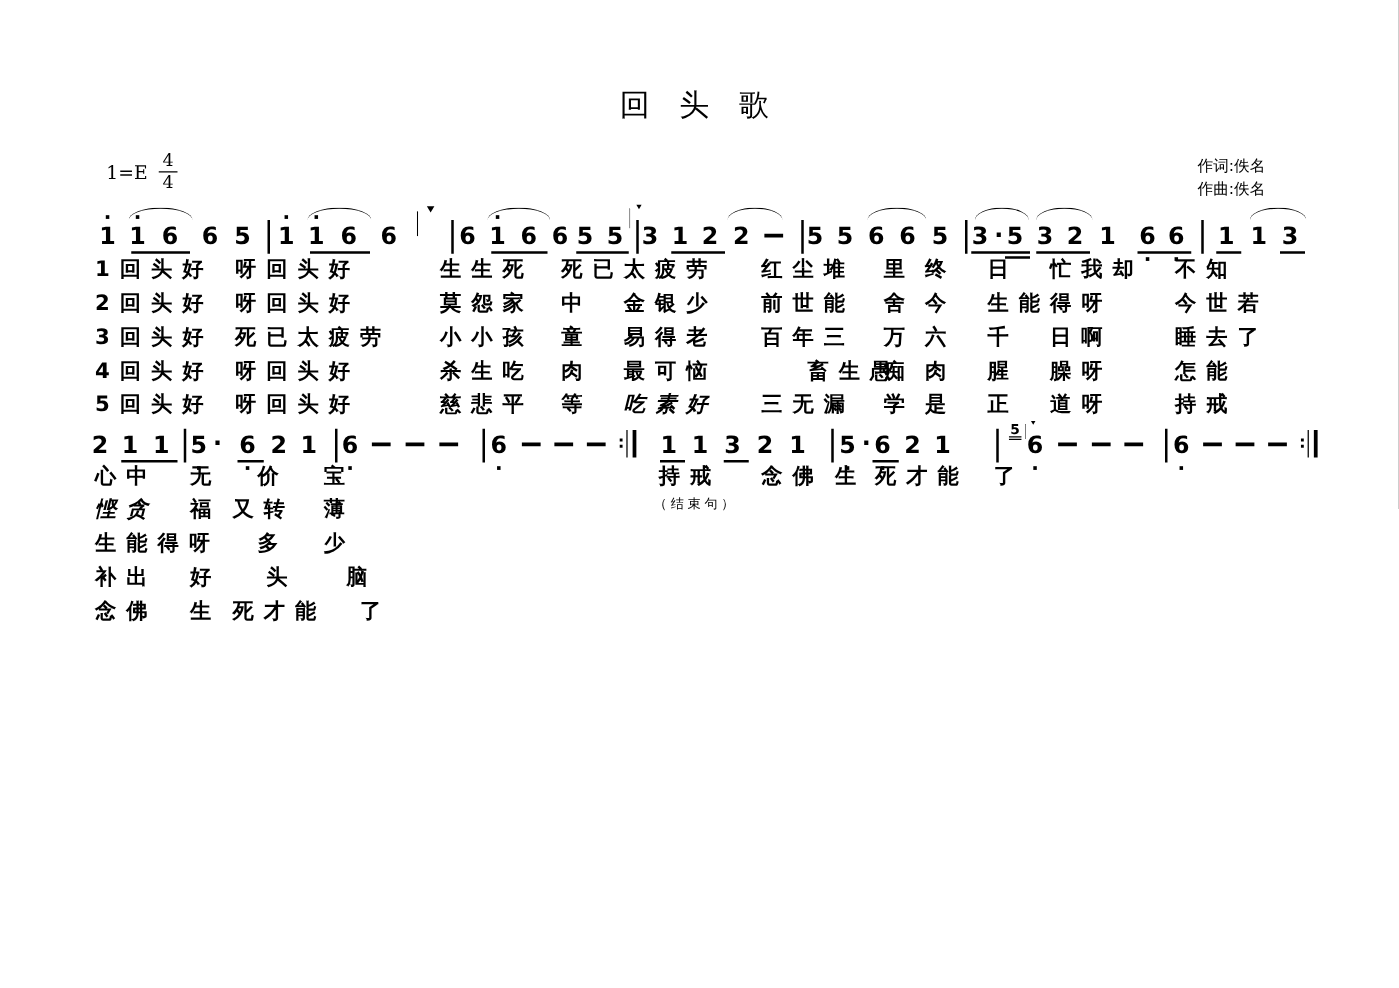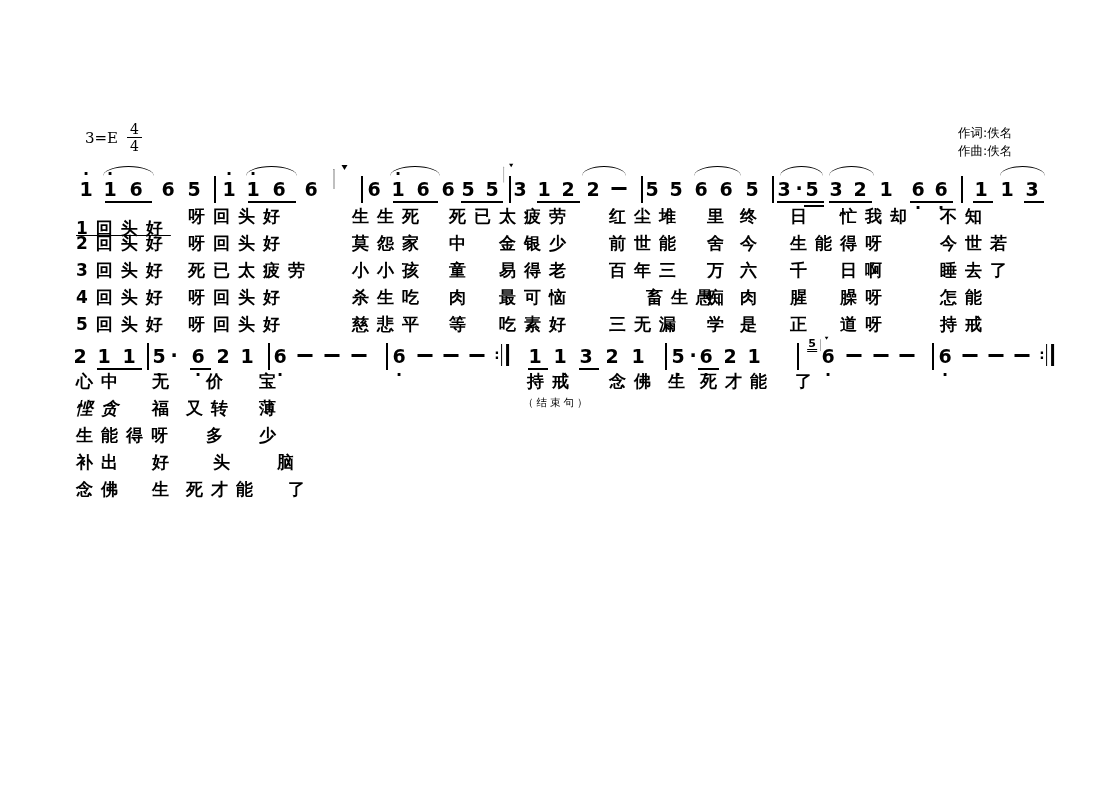--- a/index.html
+++ b/index.html
@@ -37,23 +37,24 @@
   .gnum{font-size:11px;font-weight:700;line-height:11px;display:inline-block;
         border-bottom:3px double #000;padding:0 1px;}
   .garc{position:absolute;left:10px;top:4px;transform:scale(.6);}
   .lyr{position:absolute;font-weight:700;font-size:17px;line-height:20px;letter-spacing:8px;white-space:pre;}
   .endlabel{position:absolute;left:523px;top:396px;font-size:10.5px;letter-spacing:3px;}
 </style>
 </head>
 <body>
 
 <div class="page">
+  <h1 class="title">回 头 歌</h1>
 
   <div class="keysig">
-    <span>3=E</span>
+    <span>1=E</span>
     <span class="meter">
       <span class="mt">4</span>
       <span class="mb">4</span>
     </span>
   </div>
 
   <div class="credits">
     <div>作词:佚名</div>
     <div>作曲:佚名</div>
   </div>
@@ -172,21 +173,21 @@
         <span class="repdots">∶</span>
         <span class="repbars"></span>
       </span>
       <span class="beam" style="left: 97px; width: 45px;"></span>
       <span class="beam" style="left: 190px; width: 21px;"></span>
       <span class="beam" style="left: 528px; width: 20px;"></span>
       <span class="beam" style="left: 579px; width: 20px;"></span>
       <span class="beam" style="left: 698px; width: 21px;"></span>
     </div>
   <div class="lyrics">
-      <span class="lyr" style="left: 76px; top: 218px; text-decoration: underline;">1回头好</span>
+      <span class="lyr" style="left: 76px; top: 206px;">1回头好</span>
       <span class="lyr" style="left: 188px; top: 206px;">呀回头好</span>
       <span class="lyr" style="left: 352px; top: 206px;">生生死</span>
       <span class="lyr" style="left: 449px; top: 206px;">死已太疲劳</span>
       <span class="lyr" style="left: 609px; top: 206px;">红尘堆</span>
       <span class="lyr" style="left: 707px; top: 206px;">里</span>
       <span class="lyr" style="left: 740px; top: 206px;">终</span>
       <span class="lyr" style="left: 790px; top: 206px;">日</span>
       <span class="lyr" style="left: 840px; top: 206px; text-align: center;">忙我却</span>
       <span class="lyr" style="left: 940px; top: 206px;">不知</span>
       <span class="lyr" style="left: 76px; top: 233px;">2回头好</span>
@@ -218,21 +219,21 @@
       <span class="lyr" style="left: 646px; top: 287px;">畜生愚</span>
       <span class="lyr" style="left: 707px; top: 287px;">痴</span>
       <span class="lyr" style="left: 740px; top: 287px;">肉</span>
       <span class="lyr" style="left: 790px; top: 287px;">腥</span>
       <span class="lyr" style="left: 840px; top: 287px;">臊呀</span>
       <span class="lyr" style="left: 940px; top: 287px;">怎能</span>
       <span class="lyr" style="left: 76px; top: 314px;">5回头好</span>
       <span class="lyr" style="left: 188px; top: 314px;">呀回头好</span>
       <span class="lyr" style="left: 352px; top: 314px;">慈悲平</span>
       <span class="lyr" style="left: 449px; top: 314px;">等</span>
-      <span class="lyr" style="left: 499px; top: 314px;">吃素好</span>
+      <span class="lyr" style="left: 499px; top: 314px; font-style: italic;">吃素好</span>
       <span class="lyr" style="left: 609px; top: 314px;">三无漏</span>
       <span class="lyr" style="left: 707px; top: 314px;">学</span>
       <span class="lyr" style="left: 740px; top: 314px;">是</span>
       <span class="lyr" style="left: 790px; top: 314px;">正</span>
       <span class="lyr" style="left: 840px; top: 314px;">道呀</span>
       <span class="lyr" style="left: 940px; top: 314px;">持戒</span>
     </div>
   <div class="lyrics">
       <span class="lyr" style="left: 76px; top: 371px;">心中</span>
       <span class="lyr" style="left: 152px; top: 371px;">无</span>

